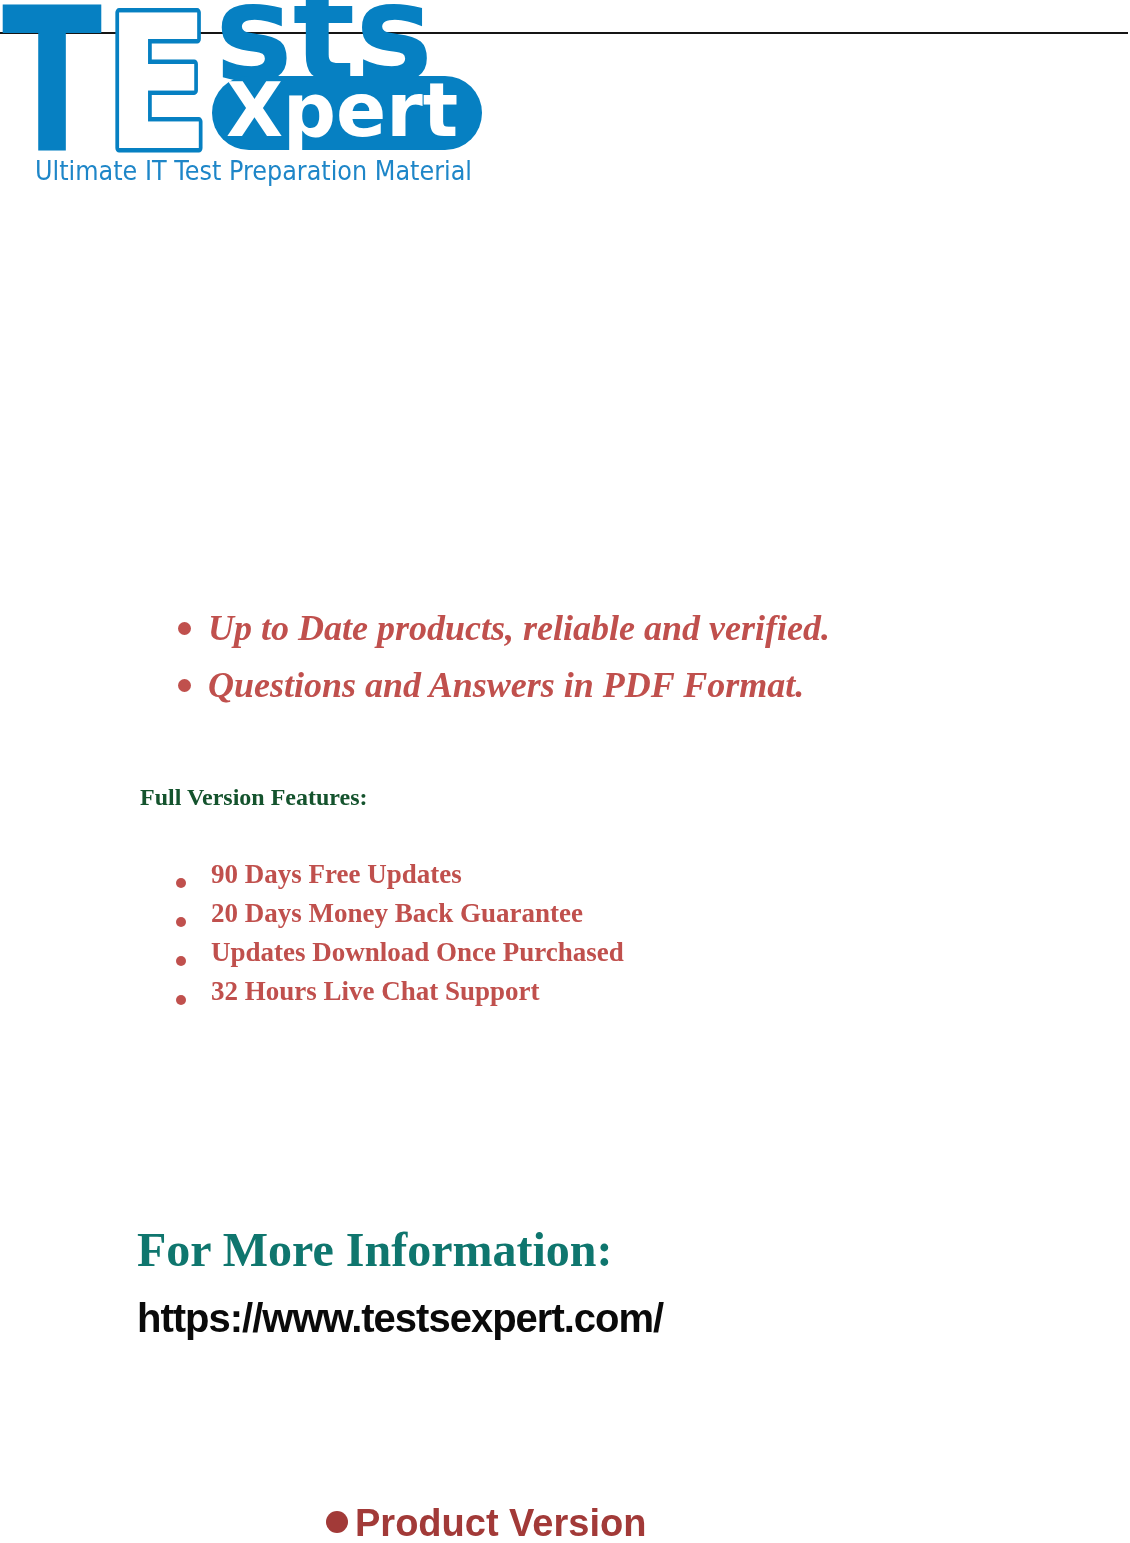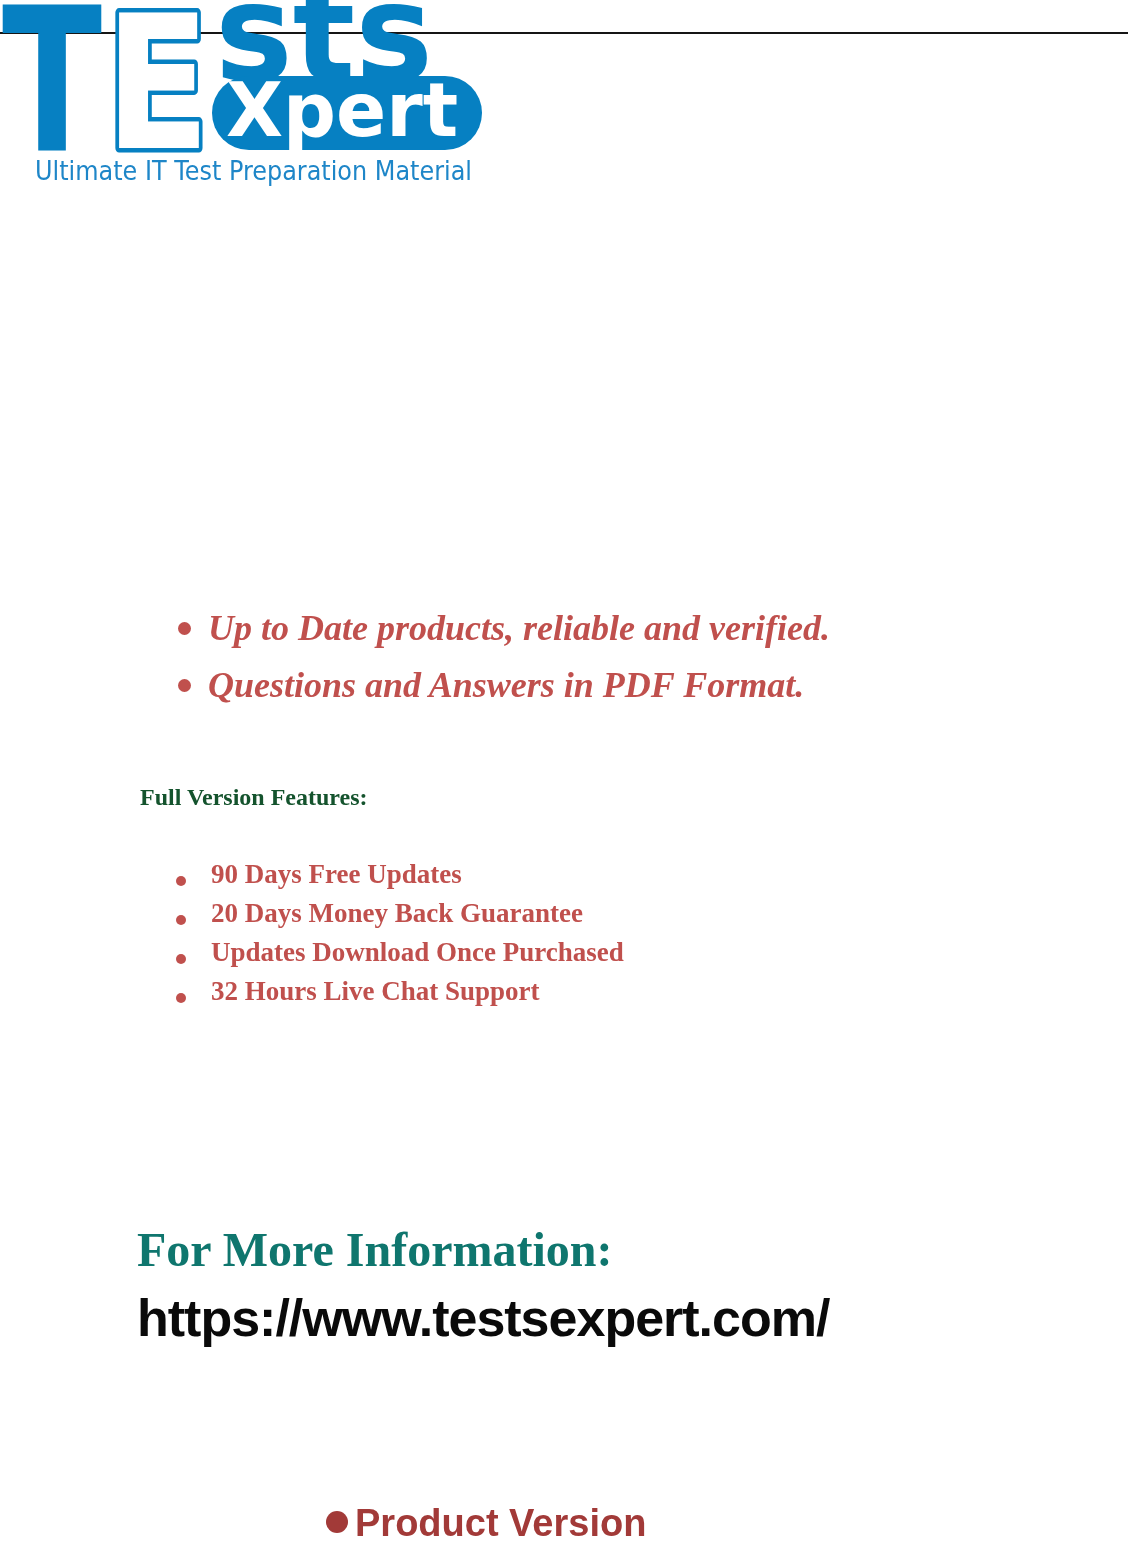--- a/index.html
+++ b/index.html
@@ -62,21 +62,21 @@
     white-space: nowrap;
   }
   .features-list {
     position: absolute;
     left: 176px; top: 860px;
     width: 700px;
     color: #c0504d;
   }
   .feature-item {
     display: flex;
-    align-items: center;
+    align-items: flex-end;
     font-weight: bold;
     font-size: 27px;
     line-height: 28px;
     white-space: nowrap;
     margin-bottom: 11px;
   }
   .feature-item .dot {
     flex: 0 0 10px;
     width: 10px; height: 10px;
     border-radius: 50%;
@@ -92,21 +92,21 @@
     font-size: 48px;
     line-height: 50px;
     color: #0f766e;
     white-space: nowrap;
   }
   .site-url {
     position: absolute;
     left: 137px; top: 1295px;
     font-family: "Liberation Sans", sans-serif;
     font-weight: bold;
-    font-size: 52px;
+    font-size: 40px;
     line-height: 46px;
     letter-spacing: -1px;
     color: #0a0a0a;
     text-decoration: none;
     white-space: nowrap;
     display: block;
   }
   
   .product-version {
     position: absolute;

